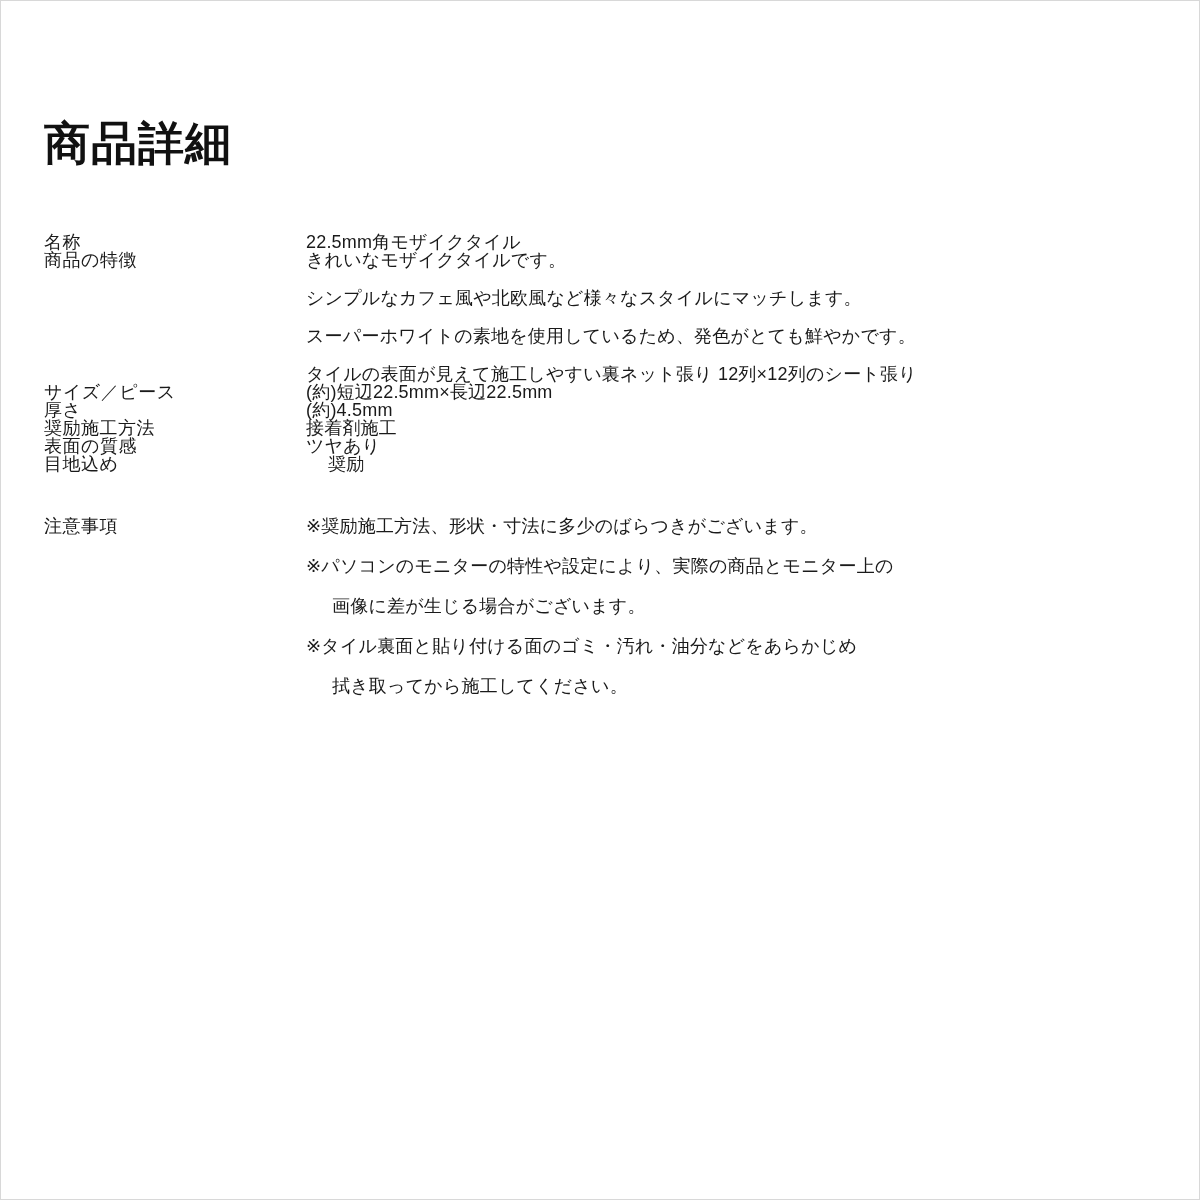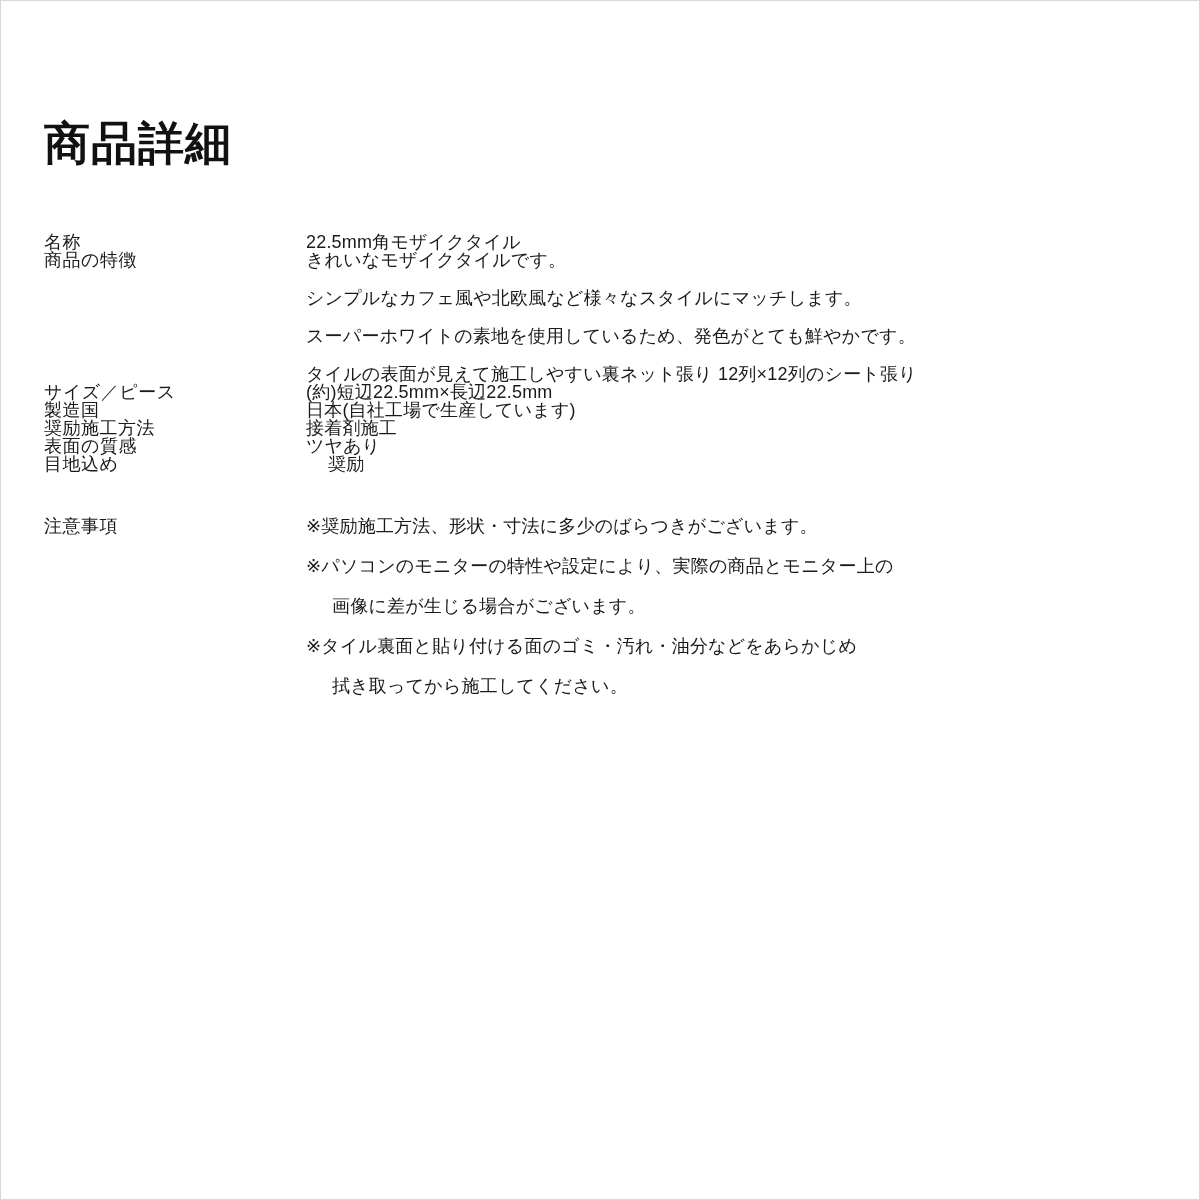--- a/index.html
+++ b/index.html
@@ -116,28 +116,28 @@
           </td>
         </tr>
 
         <tr>
           <td class="label">サイズ／ピース</td>
           <td class="value">
             <span class="value-line">(約)短辺22.5mm×長辺22.5mm</span>
           </td>
         </tr>
 
+        <tr>
+          <td class="label">厚さ</td>
+          <td class="value">
+            <span class="value-line">(約)4.5mm</span>
+          </td>
+        </tr>
 
 
-        <tr>
-          <td class="label">製造国</td>
-          <td class="value">
-            <span class="value-line">日本(自社工場で生産しています)</span>
-          </td>
-        </tr>
 
         <tr>
           <td class="label">奨励施工方法</td>
           <td class="value">
             <span class="value-line">接着剤施工</span>
           </td>
         </tr>
 
         <tr>
           <td class="label">表面の質感</td>

